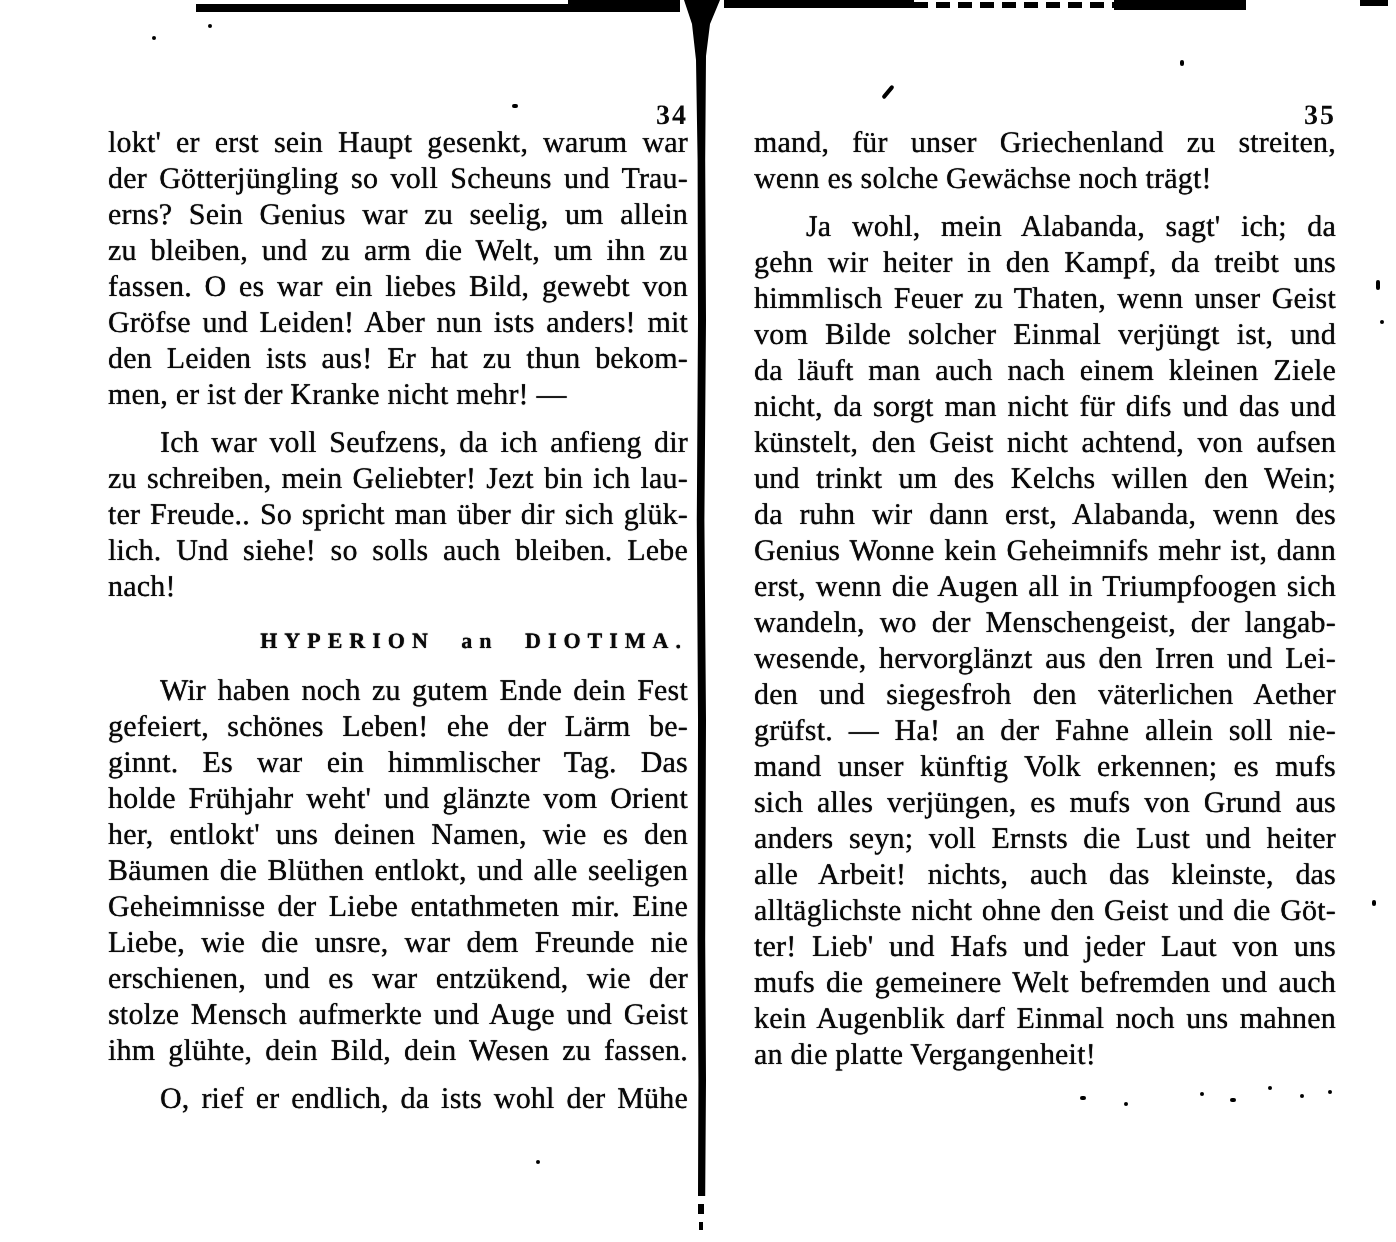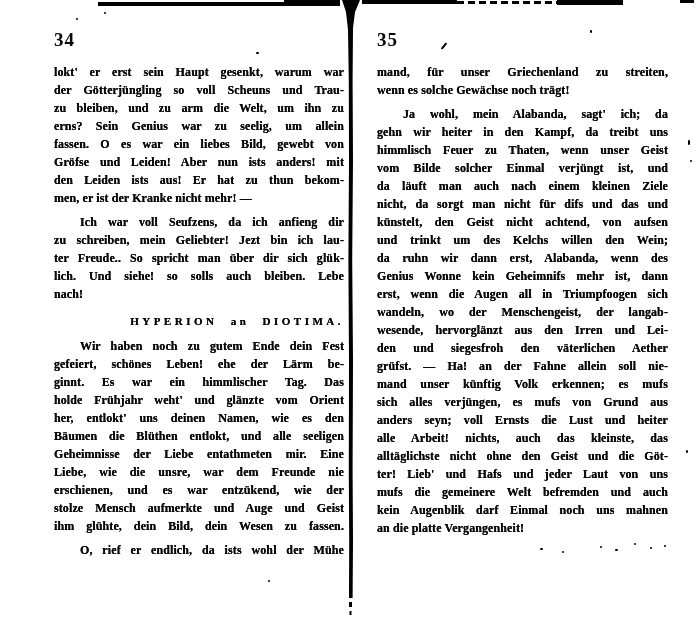--- a/index.html
+++ b/index.html
@@ -4,32 +4,32 @@
 <style>
   html,body{margin:0;padding:0;}
   body{
     width:698px;height:621px;position:relative;overflow:hidden;
     background:#ffffff;
     font-family:"Liberation Serif", serif;
   }
   .scan{position:absolute;inset:0;}
   
   .page-number{
-    position:absolute;top:29px;height:16px;
-    text-align:left;font-size:19px;font-weight:700;color:#0a0a0a;
+    position:absolute;top:51px;height:16px;
+    text-align:right;font-size:14px;font-weight:700;color:#0a0a0a;
     letter-spacing:1px;
   }
   #pagenum-0{left:54px;width:290px;}
   #pagenum-1{left:377px;width:291px;}
   .page-body{position:absolute;top:63px;color:#0a0a0a;}
   #page-body-0{left:54px;width:290px;}
   #page-body-1{left:377px;width:291px;}
   .para{margin:0 0 6px 0;}
   .line{
-    height:18px;line-height:18px;font-size:12px;font-weight:700;
+    height:18px;line-height:18px;font-size:15px;font-weight:400;
     text-align:justify;text-align-last:justify;
     overflow:hidden;white-space:normal;
     text-shadow:0 0 .4px #000;
     letter-spacing:.1px;
   }
   .line.first{text-indent:26px;}
   .line.unjust{text-align-last:left;}
   .heading{
     height:20px;line-height:20px;margin:8px 0 6px 0;
     text-align:right;font-size:11px;font-weight:700;color:#0a0a0a;
@@ -60,22 +60,22 @@
       <rect x="11.5" y="611" width="2" height="4" fill="#000"></rect>
     </svg>
   </div>
 
   <div class="page">
     <div class="page-number" id="pagenum-0">34</div>
     <div class="page-body" id="page-body-0">
         <div class="para">
           <div class="line">lokt' er erst sein Haupt gesenkt, warum war</div>
           <div class="line">der Götterjüngling so voll Scheuns und Trau-</div>
+          <div class="line">erns? Sein Genius war zu seelig, um allein</div>
           <div class="line">zu bleiben, und zu arm die Welt, um ihn zu</div>
-          <div class="line">erns? Sein Genius war zu seelig, um allein</div>
           <div class="line">fassen. O es war ein liebes Bild, gewebt von</div>
           <div class="line">Gröfse und Leiden! Aber nun ists anders! mit</div>
           <div class="line">den Leiden ists aus! Er hat zu thun bekom-</div>
           <div class="line unjust">men, er ist der Kranke nicht mehr! —</div>
         </div>
         <div class="para">
           <div class="line first">Ich war voll Seufzens, da ich anfieng dir</div>
           <div class="line">zu schreiben, mein Geliebter! Jezt bin ich lau-</div>
           <div class="line">ter Freude.. So spricht man über dir sich glük-</div>
           <div class="line">lich. Und siehe! so solls auch bleiben. Lebe</div>

